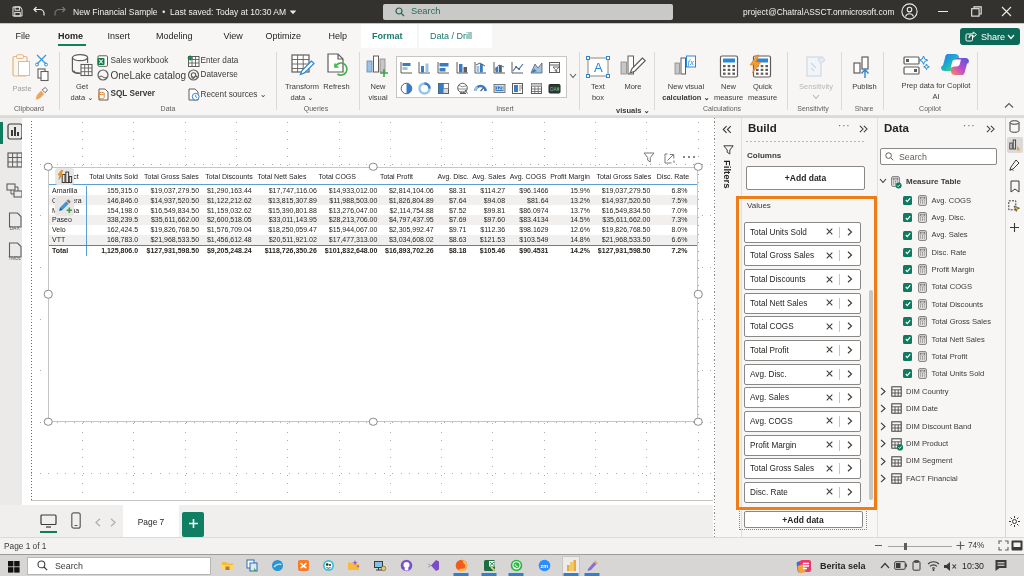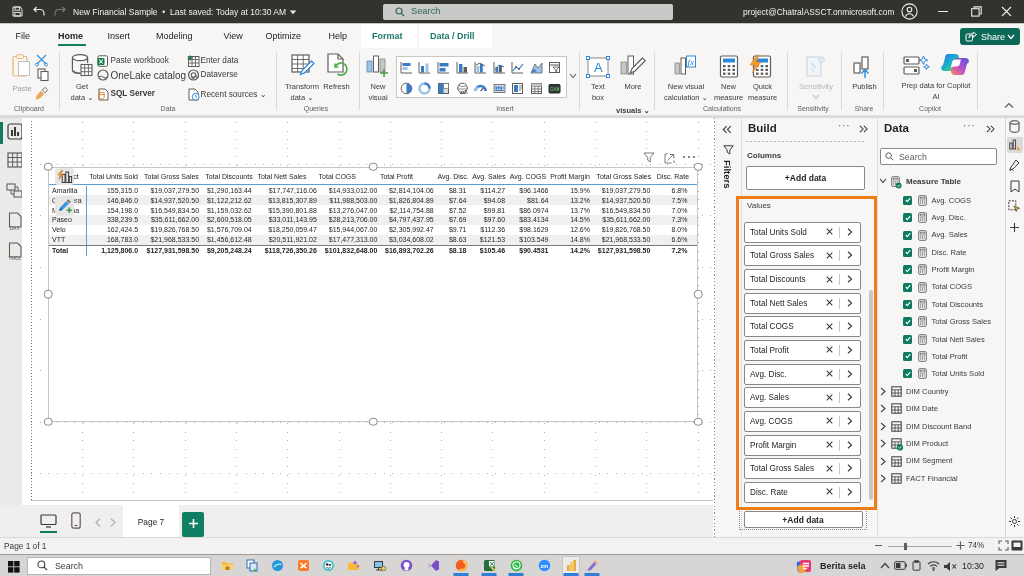--- a/index.html
+++ b/index.html
@@ -48,21 +48,21 @@
 <div class="tx" style="left:58px;top:31px;font-size:9px;color:#252423;font-weight:bold;letter-spacing:0">Home</div>
 <div class="tx" style="left:107.5px;top:31px;font-size:9px;color:#252423;font-weight:normal;letter-spacing:0">Insert</div>
 <div class="tx" style="left:156px;top:31px;font-size:9px;color:#252423;font-weight:normal;letter-spacing:0">Modeling</div>
 <div class="tx" style="left:223.5px;top:31px;font-size:9px;color:#252423;font-weight:normal;letter-spacing:0">View</div>
 <div class="tx" style="left:265.5px;top:31px;font-size:9px;color:#252423;font-weight:normal;letter-spacing:0">Optimize</div>
 <div class="tx" style="left:328.5px;top:31px;font-size:9px;color:#252423;font-weight:normal;letter-spacing:0">Help</div>
 <div class="a" style="left:57.5px;top:43.5px;width:28.5px;height:2.6px;background:#11805e"></div>
 <div class="a" style="left:360.5px;top:24px;width:56px;height:24px;background:#fff"></div>
 <div class="a" style="left:418.5px;top:24px;width:73px;height:24px;background:#fff"></div>
 <div class="tx" style="left:372px;top:31px;font-size:9px;color:#1b7a6e;font-weight:bold;letter-spacing:0">Format</div>
-<div class="tx" style="left:430px;top:31px;font-size:9px;color:#1b7a6e;font-weight:bold;letter-spacing:0">Data / Drill</div>
+<div class="tx" style="left:430px;top:31px;font-size:9px;color:#1b7a6e;font-weight:normal;letter-spacing:0">Data / Drill</div>
 <div class="a" style="left:0;top:48px;width:1024px;height:67px;background:#f7f6f5"></div>
 <div class="a" style="left:0;top:115px;width:1024px;height:1px;background:#e1dfdd"></div>
 <div class="a" style="left:0;top:116px;width:1024px;height:1.5px;background:#dcdad8"></div>
 <div class="a" style="left:58.5px;top:52px;width:1px;height:58px;background:#dcdad8"></div>
 <div class="a" style="left:276px;top:52px;width:1px;height:58px;background:#dcdad8"></div>
 <div class="a" style="left:358.5px;top:52px;width:1px;height:58px;background:#dcdad8"></div>
 <div class="a" style="left:578.5px;top:52px;width:1px;height:58px;background:#dcdad8"></div>
 <div class="a" style="left:654px;top:52px;width:1px;height:58px;background:#dcdad8"></div>
 <div class="a" style="left:786.5px;top:52px;width:1px;height:58px;background:#dcdad8"></div>
 <div class="a" style="left:840.5px;top:52px;width:1px;height:58px;background:#dcdad8"></div>
@@ -102,21 +102,21 @@
 <rect x="10" y="10.5" width="11" height="11" fill="#fff" stroke="#5f5d5b" stroke-width="1.1"></rect>
 <path d="M10 14 h11 M10 17.7 h11 M13.7 10.5 v11 M17.4 10.5 v11" stroke="#5f5d5b" stroke-width="0.9"></path>
   </svg>
 <div class="tx" style="left:82px;transform:translateX(-50%);top:82px;font-size:7.5px;color:#3b3a39;font-weight:normal;letter-spacing:0">Get</div>
 <div class="tx" style="left:82px;transform:translateX(-50%);top:92.5px;font-size:7.5px;color:#3b3a39;font-weight:normal;letter-spacing:0">data ⌄</div>
 <svg style="left:97px;top:54.5px" width="12" height="12" viewBox="0 0 12 12">
 <rect x="1" y="0.8" width="9.5" height="10.5" rx="1" fill="#fff" stroke="#5f5d5b" stroke-width="1"></rect>
 <rect x="0.5" y="3" width="7" height="7" rx="1" fill="#107c41"></rect>
 <path d="M2.2 4.5 L5.8 8.5 M5.8 4.5 L2.2 8.5" stroke="#fff" stroke-width="1.1"></path>
   </svg>
-<div class="tx" style="left:110.5px;top:55.5px;font-size:8.2px;color:#3b3a39;font-weight:normal;letter-spacing:0">Paste workbook</div>
+<div class="tx" style="left:110.5px;top:55.5px;font-size:8.2px;color:#3b3a39;font-weight:normal;letter-spacing:0">Sales workbook</div>
 <svg style="left:97px;top:69px" width="12" height="12" viewBox="0 0 12 12">
 <circle cx="6" cy="6" r="5" fill="none" stroke="#5f5d5b" stroke-width="1.2"></circle>
 <path d="M2 8 q2 -2 4 0 t4 0" fill="none" stroke="#5f5d5b" stroke-width="1"></path>
   </svg>
 <div class="tx" style="left:110.5px;top:70px;font-size:10px;color:#3b3a39;font-weight:normal;letter-spacing:0">OneLake catalog ⌄</div>
 <svg style="left:97px;top:87.5px" width="12" height="13" viewBox="0 0 12 13">
 <path d="M2 1 h6 l3 3 v8 h-9 z" fill="#fff" stroke="#5f5d5b" stroke-width="1"></path>
 <ellipse cx="4.5" cy="5.5" rx="2.7" ry="1.1" fill="none" stroke="#e08330" stroke-width="1"></ellipse>
 <path d="M1.8 5.5 v4 c0 0.7 1.2 1.2 2.7 1.2 s2.7 -0.5 2.7 -1.2 v-4" fill="none" stroke="#e08330" stroke-width="1"></path>
   </svg>
@@ -272,21 +272,21 @@
   </svg>
 <div class="tx" style="left:633px;transform:translateX(-50%);top:82px;font-size:7.5px;color:#3b3a39;font-weight:normal;letter-spacing:0">More</div>
 <div class="tx" style="left:633px;transform:translateX(-50%);top:106px;font-size:7.5px;color:#3b3a39;font-weight:bold;letter-spacing:0">visuals ⌄</div>
 <svg style="left:674px;top:55px" width="25" height="24" viewBox="0 0 25 24">
 <rect x="1" y="8" width="4.5" height="11" fill="#c9c7c5" stroke="#8a8886" stroke-width="0.8"></rect>
 <rect x="7" y="3" width="4.5" height="16" fill="#fff" stroke="#5f5d5b" stroke-width="1"></rect>
 <rect x="12.5" y="1" width="9" height="11" fill="#fff" stroke="#2b88d8" stroke-width="1"></rect>
 <text x="13.5" y="10" font-size="9" font-style="italic" fill="#2b88d8" font-family="Liberation Serif, serif">fx</text>
   </svg>
 <div class="tx" style="left:686px;transform:translateX(-50%);top:82px;font-size:7.5px;color:#3b3a39;font-weight:normal;letter-spacing:0">New visual</div>
-<div class="tx" style="left:686px;transform:translateX(-50%);top:92.5px;font-size:7.5px;color:#3b3a39;font-weight:normal;letter-spacing:0">calculation ⌄</div>
+<div class="tx" style="left:686px;transform:translateX(-50%);top:92.5px;font-size:7.5px;color:#3b3a39;font-weight:bold;letter-spacing:0">calculation ⌄</div>
 <svg style="left:717.5px;top:55px" width="22" height="24" viewBox="0 0 22 24">
 <rect x="2.5" y="1" width="17" height="21" rx="1.5" fill="#fff" stroke="#5f5d5b" stroke-width="1.2"></rect>
 <rect x="5" y="3.5" width="12" height="4" fill="#2b88d8"></rect>
 <g fill="#5f5d5b">
       <rect x="5" y="10" width="2.6" height="2.2"></rect>
       <rect x="9.7" y="10" width="2.6" height="2.2"></rect>
       <rect x="14.4" y="10" width="2.6" height="2.2"></rect>
 <rect x="5" y="13.8" width="2.6" height="2.2"></rect>
       <rect x="9.7" y="13.8" width="2.6" height="2.2"></rect>
       <rect x="14.4" y="13.8" width="2.6" height="2.2"></rect>

